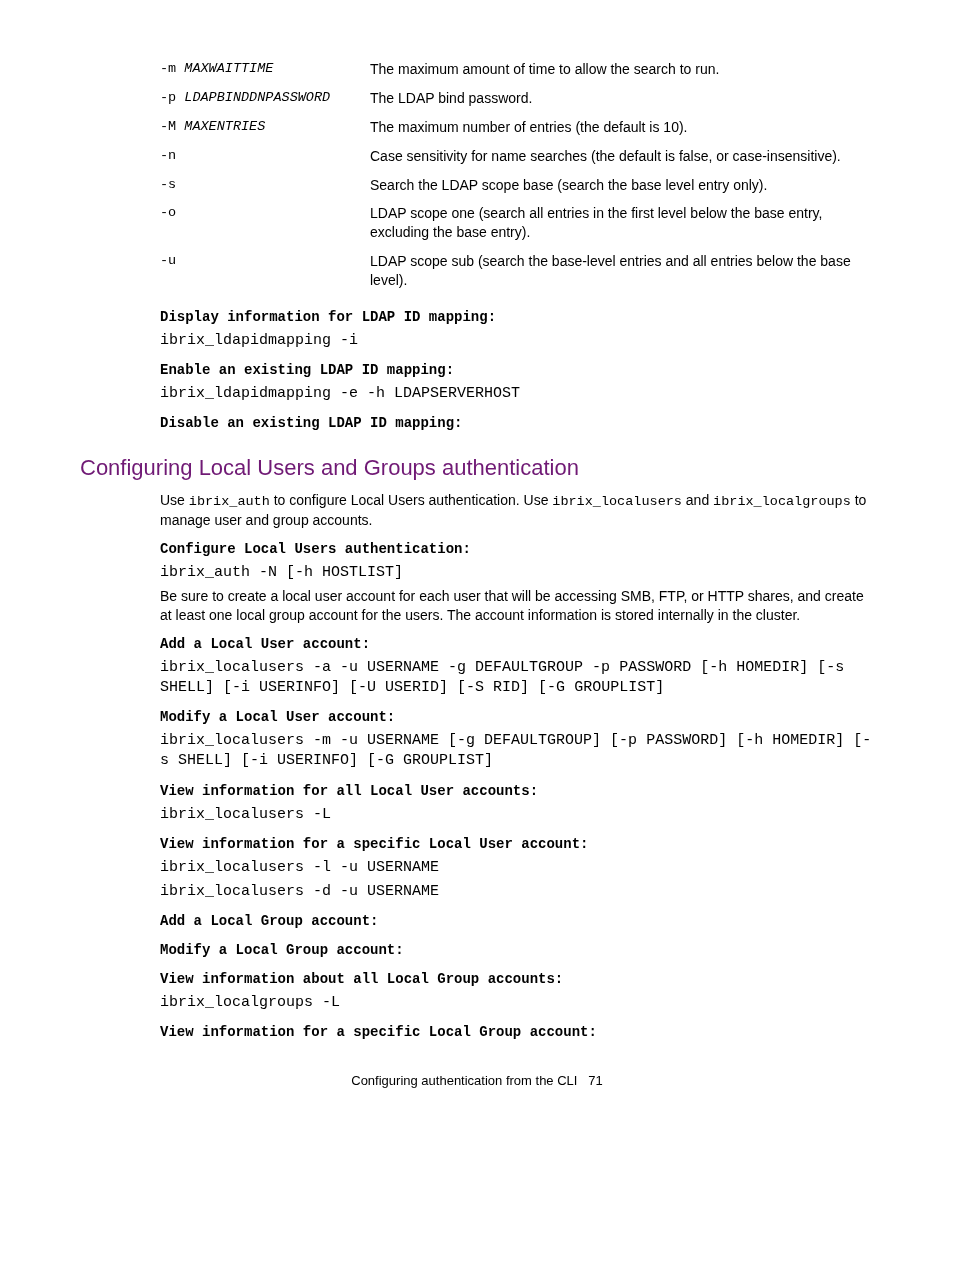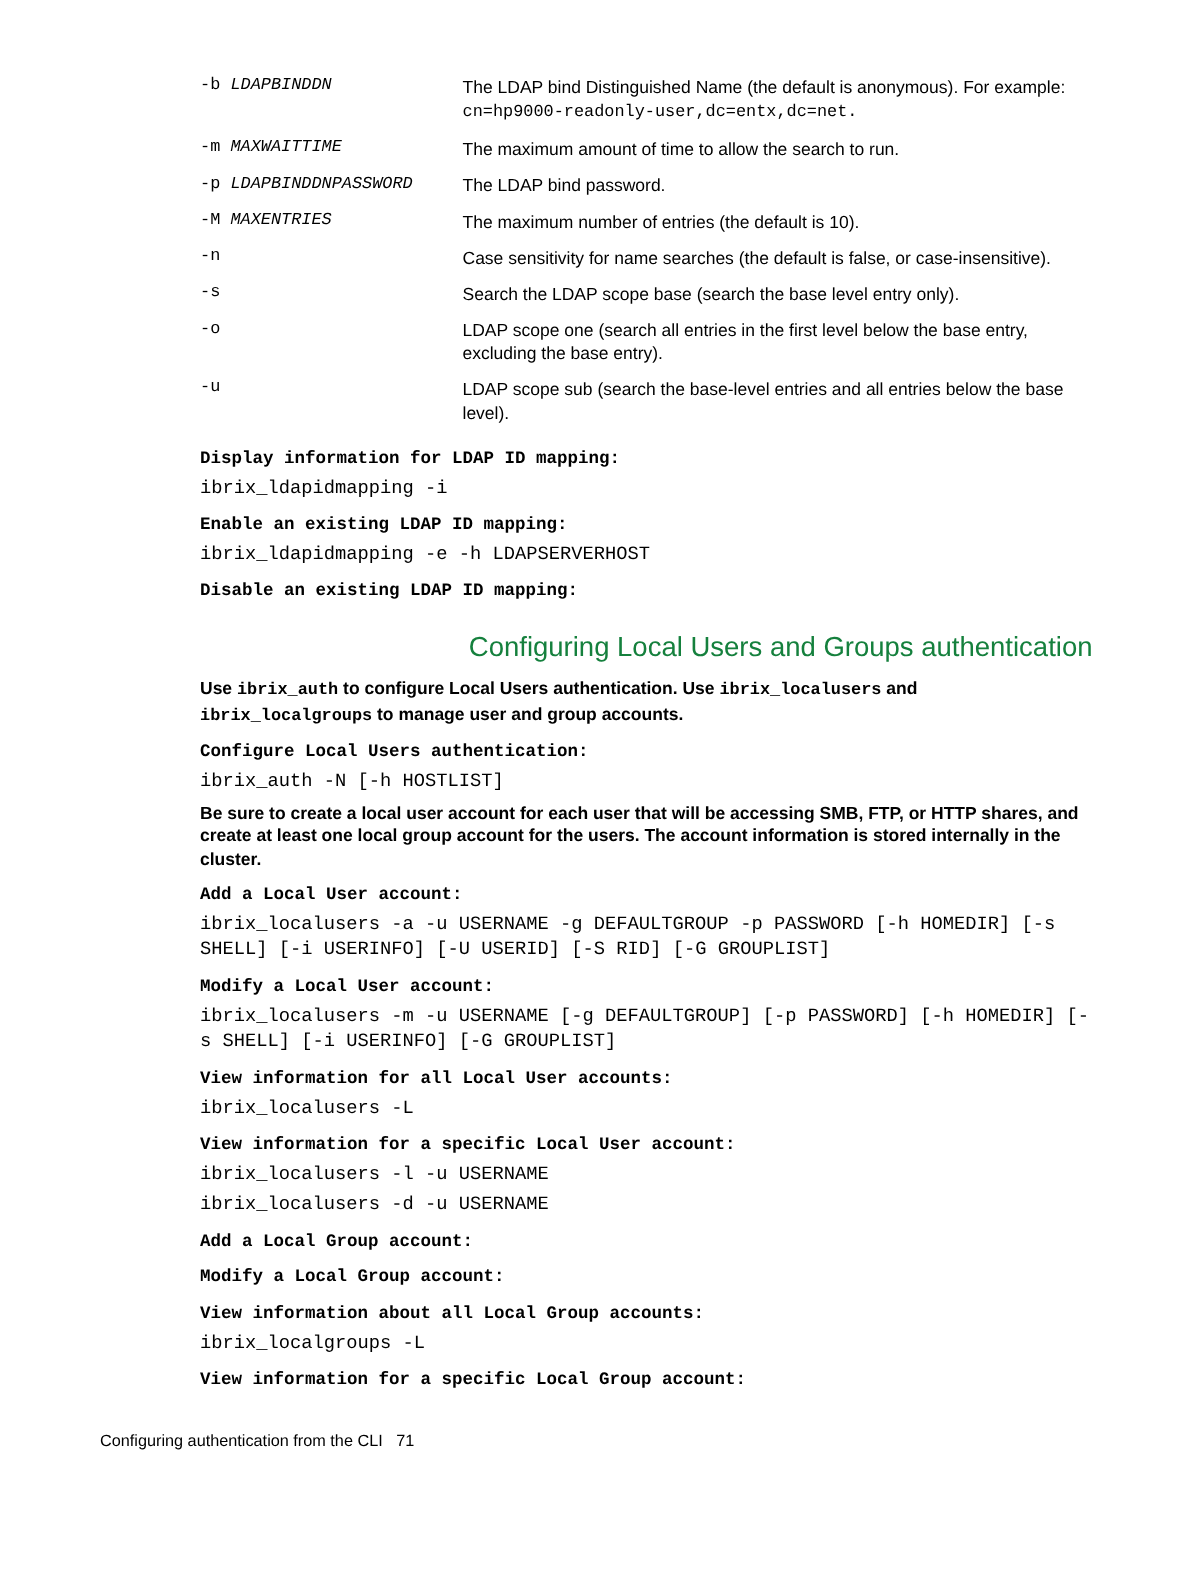--- a/index.html
+++ b/index.html
@@ -50,50 +50,44 @@
   .cmd {
     font-family: "Courier New", monospace;
     font-size: 15px;
     margin-bottom: 4px;
   }
   .cmd .arg {
   }
   h2.section {
     font-family: Arial, Helvetica, sans-serif;
     font-weight: normal;
-    color: #15803d;
+    color: #701a75;
     font-size: 22px;
     margin-top: 20px;
     margin-bottom: 8px;
     margin-left: 0;
-    text-align: right;
   }
   .para {
     margin-bottom: 6px;
-    font-weight: bold;
   }
   .para .mono {
     font-family: "Courier New", monospace;
     font-size: 13.5px;
   }
   .footer {
-    text-align: left;
+    text-align: center;
     font-size: 13px;
     margin-top: 30px;
     padding-right: 0;
   }
 </style>
 </head>
 <body>
 
 <div class="option-table" id="options-table">
-    <div class="option-row">
-      <div class="option-flag">-b <span class="arg">LDAPBINDDN</span></div>
-      <div class="option-desc">The LDAP bind Distinguished Name (the default is anonymous). For example: <span class="mono">cn=hp9000-readonly-user,dc=entx,dc=net.</span></div>
-    </div>
     <div class="option-row">
       <div class="option-flag">-m <span class="arg">MAXWAITTIME</span></div>
       <div class="option-desc">The maximum amount of time to allow the search to run.</div>
     </div>
     <div class="option-row">
       <div class="option-flag">-p <span class="arg">LDAPBINDDNPASSWORD</span></div>
       <div class="option-desc">The LDAP bind password.</div>
     </div>
     <div class="option-row">
       <div class="option-flag">-M <span class="arg">MAXENTRIES</span></div>

